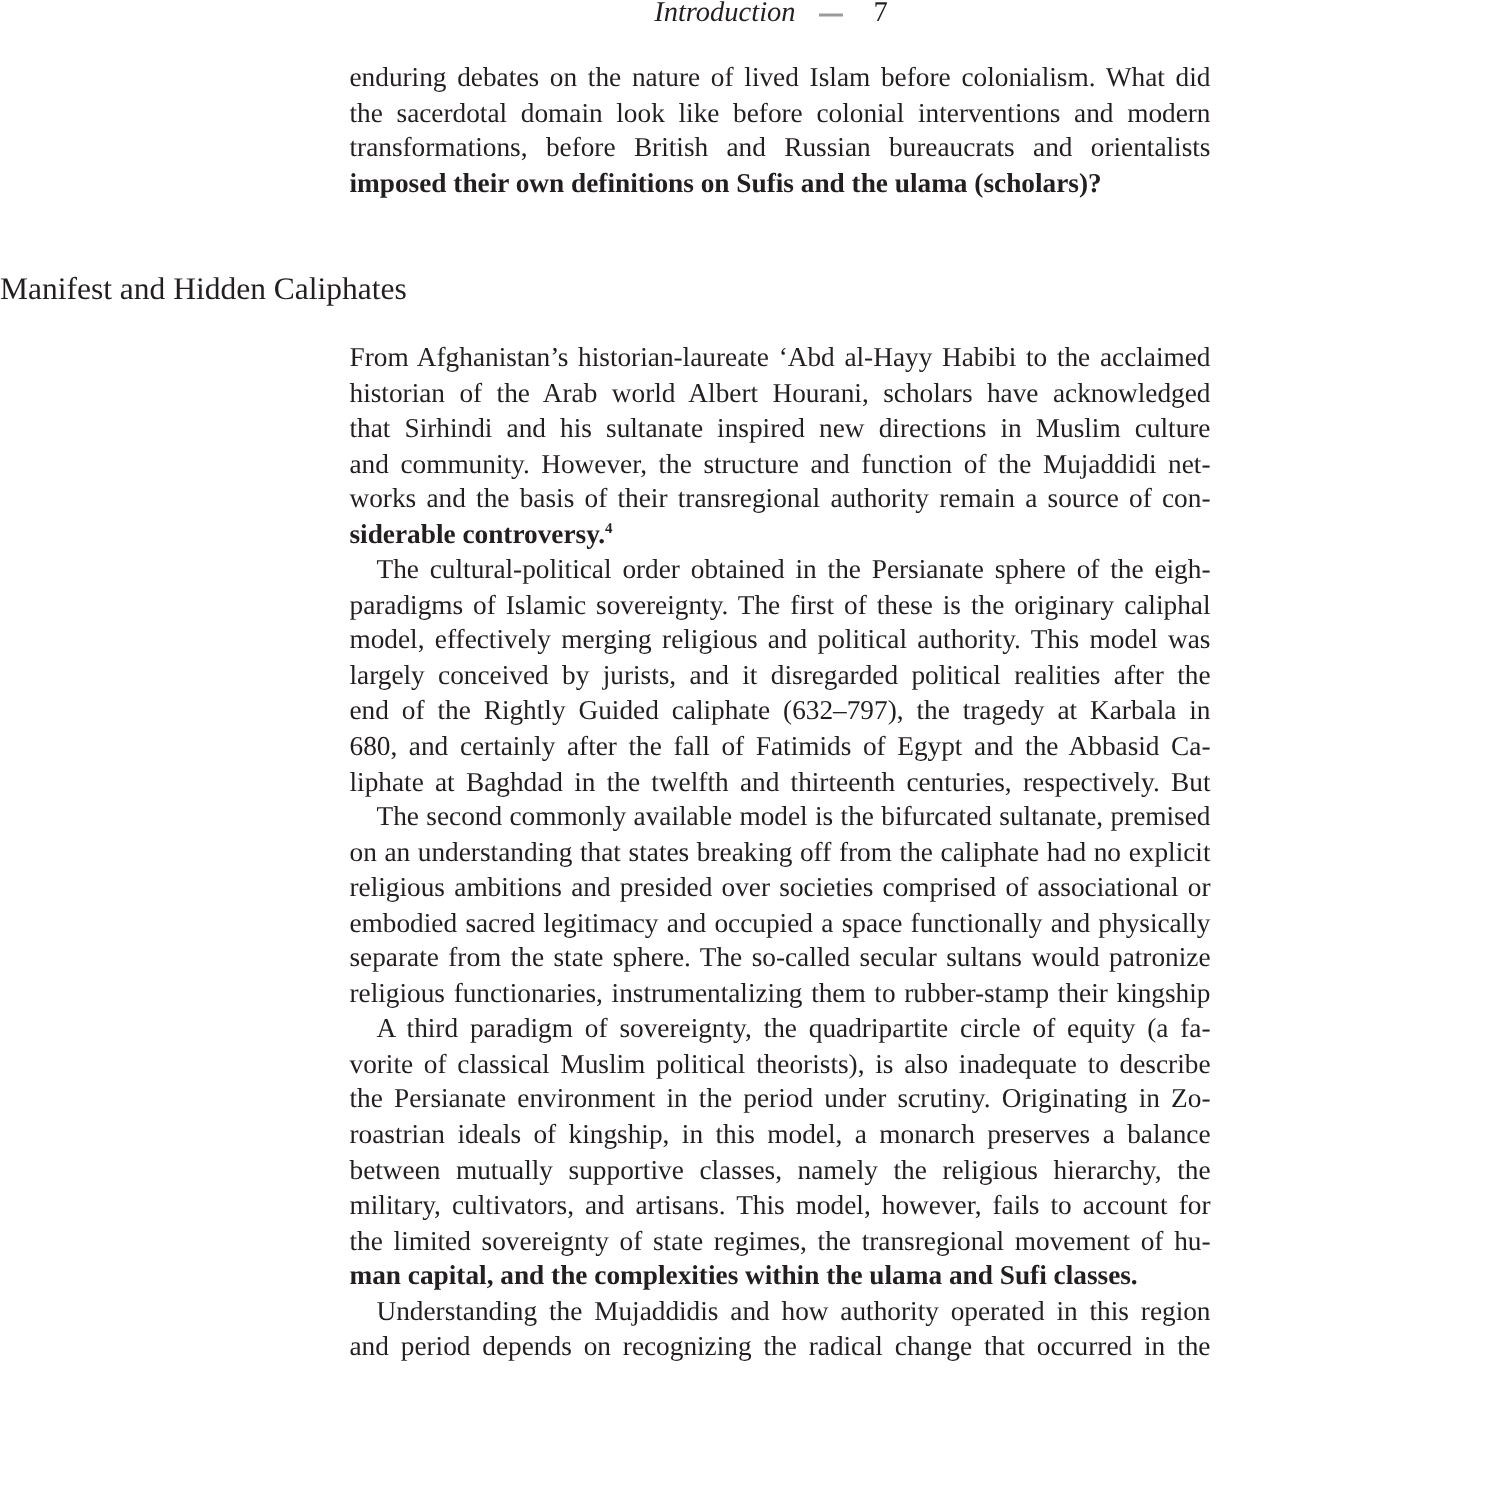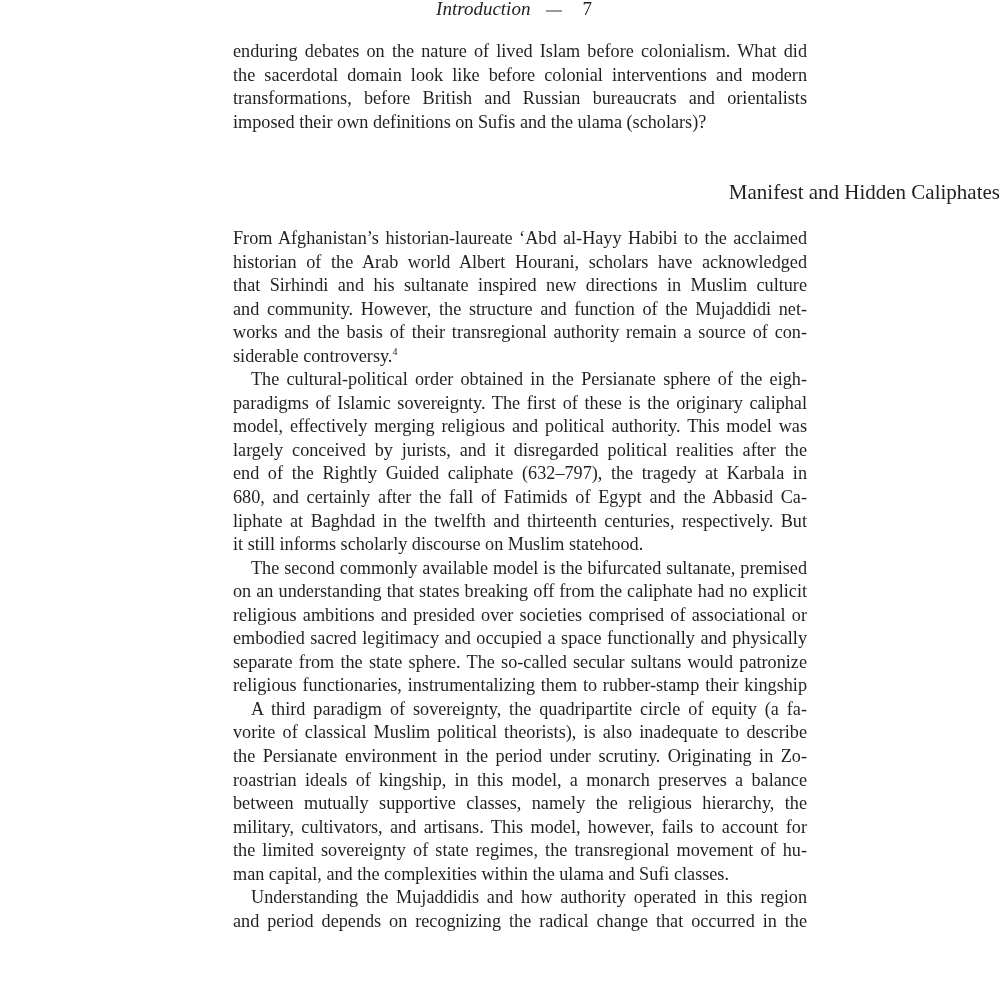--- a/index.html
+++ b/index.html
@@ -51,30 +51,31 @@
     }
     .line {
       display: block;
       white-space: nowrap;
       text-align: justify;
       text-align-last: justify;
       height: 23.55px;
     }
     .line.last {
       text-align-last: left;
+      font-weight: bold;
     }
     .line.indent {
       padding-left: 18px;
     }
     .section-heading {
       position: absolute;
       top: 178px;
       left: 0;
       width: 1000px;
-      text-align: right;
+      text-align: left;
       font-size: 21px;
       line-height: 28px;
     }
     sup {
       font-size: 10px;
       vertical-align: 7px;
       line-height: 0;
     }
     #block1 { top: 40px; }
     #block2 { top: 227px; }
@@ -107,21 +108,20 @@
   </div>
 
   <div>
     <span class="line indent">The cultural-political order obtained in the Persianate sphere of the eigh-</span>
     <span class="line">paradigms of Islamic sovereignty. The first of these is the originary caliphal</span>
     <span class="line">model, effectively merging religious and political authority. This model was</span>
     <span class="line">largely conceived by jurists, and it disregarded political realities after the</span>
     <span class="line">end of the Rightly Guided caliphate (632–797), the tragedy at Karbala in</span>
     <span class="line">680, and certainly after the fall of Fatimids of Egypt and the Abbasid Ca-</span>
     <span class="line">liphate at Baghdad in the twelfth and thirteenth centuries, respectively. But</span>
-    <span class="line last">it still informs scholarly discourse on Muslim statehood.</span>
   </div>
 
   <div>
     <span class="line indent">The second commonly available model is the bifurcated sultanate, premised</span>
     <span class="line">on an understanding that states breaking off from the caliphate had no explicit</span>
     <span class="line">religious ambitions and presided over societies comprised of associational or</span>
     <span class="line">embodied sacred legitimacy and occupied a space functionally and physically</span>
     <span class="line">separate from the state sphere. The so-called secular sultans would patronize</span>
     <span class="line">religious functionaries, instrumentalizing them to rubber-stamp their kingship</span>
   </div>

